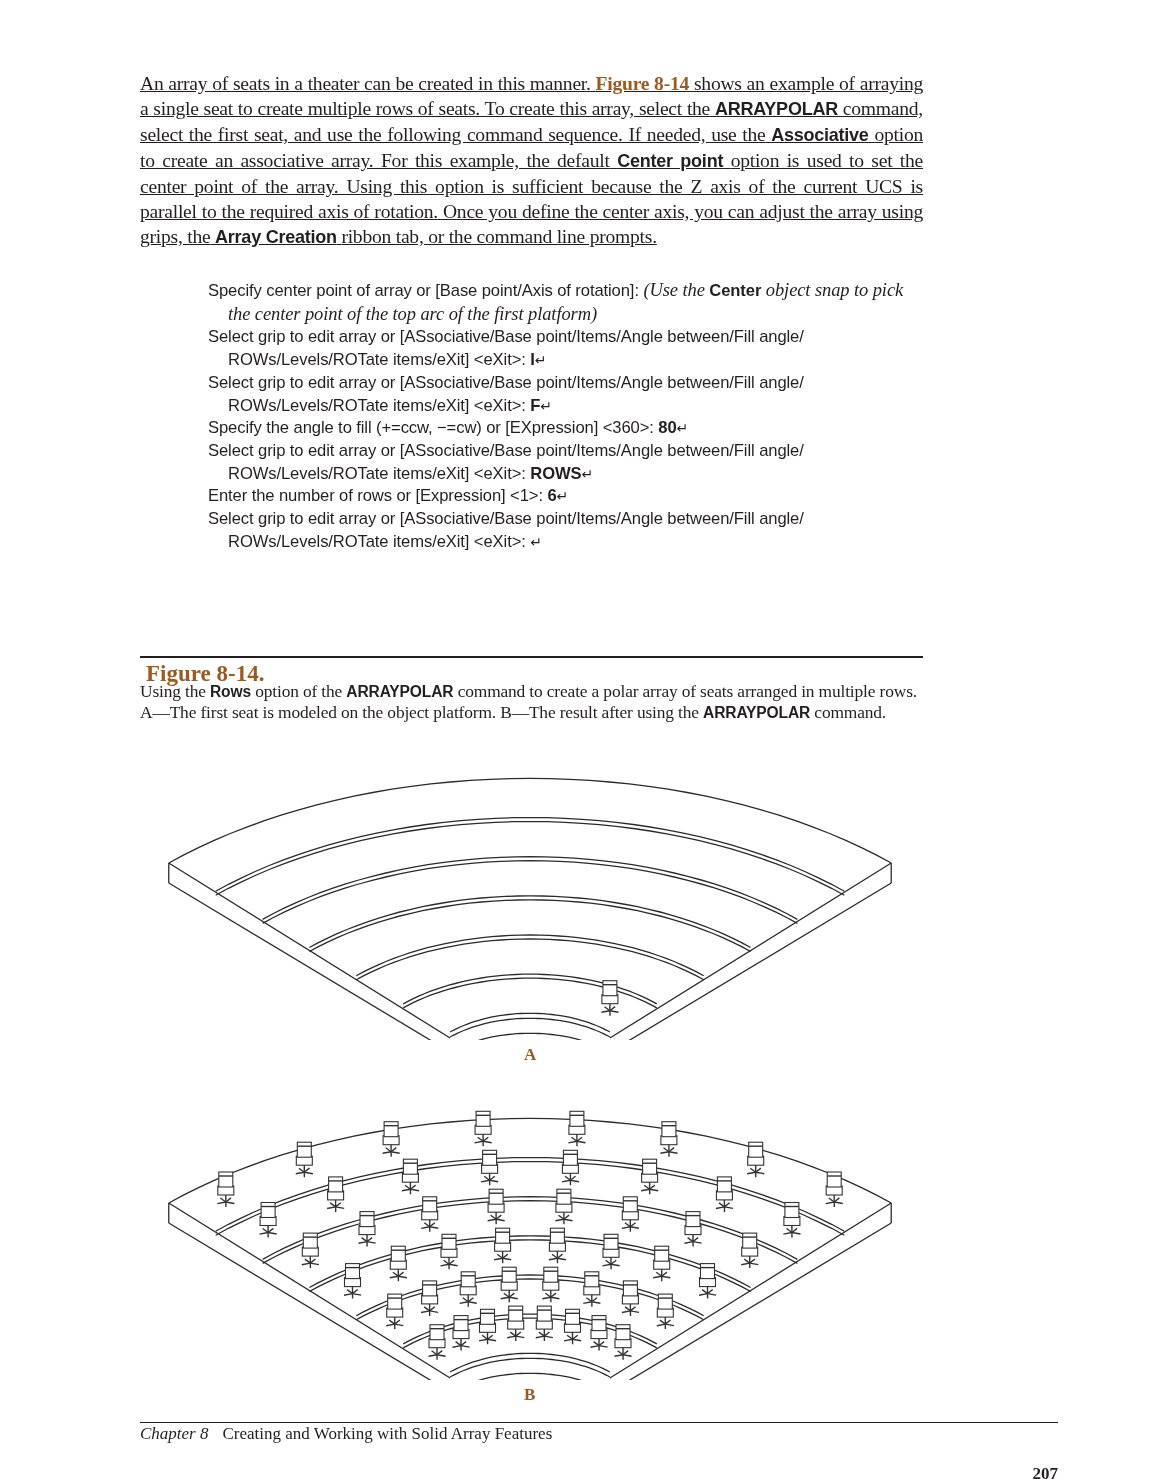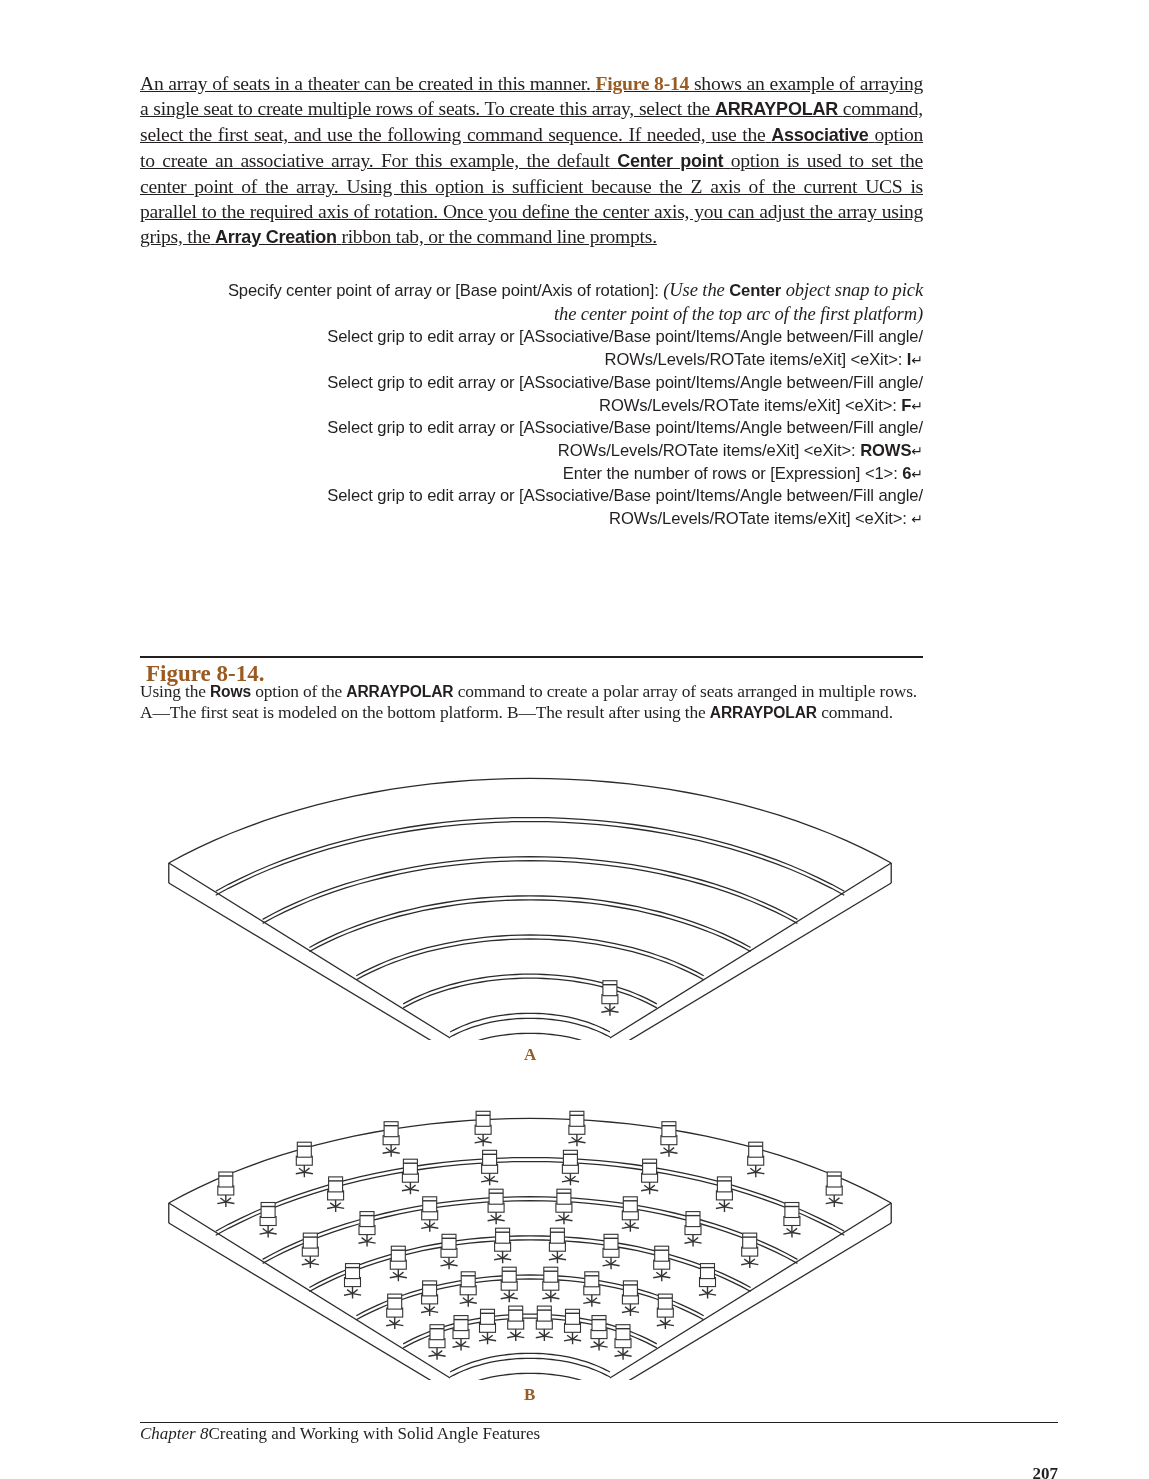--- a/index.html
+++ b/index.html
@@ -12,42 +12,42 @@
   #intro {
     position: absolute; left: 140px; top: 71px; width: 783px;
     font-size: 19.6px; line-height: 25px; text-align: justify;
     letter-spacing: -0.25px;
     text-decoration: underline;
   }
   #commands {
     position: absolute; left: 208px; top: 279px; width: 715px;
     font-size: 16.6px; line-height: 22.7px; letter-spacing: -0.1px;
   }
-  .cmd-line { padding-left: 20px; text-indent: -20px; text-align: right; }
+  .cmd-line { padding-left: 20px; text-indent: -20px; }
   .cmd-line em { font-family: "Liberation Serif", "DejaVu Serif", serif; font-style: italic; font-size: 18.5px; }
   .cmd-line b { font-weight: bold; }
   .enter-sym { font-size: 14px; }
 
   #figure-rule { position: absolute; left: 140px; top: 656px; width: 783px; height: 2px; background: #231f20; }
   #figure-label { position: absolute; left: 146px; top: 661px; font-size: 23px; }
   #figure-caption {
     position: absolute; left: 140px; top: 681px; width: 783px;
     font-size: 17.4px; line-height: 21px; letter-spacing: -0.15px;
   }
   #figure-caption .bold-sans { font-size: 15.6px; }
 
   #drawing-a { position: absolute; left: 160px; top: 760px; }
   #drawing-b { position: absolute; left: 160px; top: 1090px; }
   .panel-label { position: absolute; font-size: 17px; }
   #label-a { left: 524px; top: 1045px; }
   #label-b { left: 524px; top: 1385px; }
 
   #footer-rule { position: absolute; left: 140px; top: 1422px; width: 918px; height: 1px; background: #231f20; }
   #footer-chapter { position: absolute; left: 140px; top: 1424px; font-size: 17px; }
-  #footer-chapter .italic { font-style: italic; }
+  #footer-chapter .italic { font-style: italic; margin-right: 14px; }
   #footer-page { position: absolute; right: 91px; top: 1424px; font-size: 17px; font-weight: bold; margin-top: 40px; }
 
   svg .edge { fill: none; stroke: #2b2b2b; stroke-width: 1.3; }
   svg .chair-part { fill: #ffffff; stroke: #333; stroke-width: 1.1; }
   svg .chair-leg { stroke: #333; stroke-width: 1.4; }
 </style>
 </head>
 <body>
 
 <div id="intro" class="serif">
@@ -68,38 +68,41 @@
   <div class="cmd-line">
     <span>Specify center point of array or [Base point/Axis of rotation]: </span><em>(Use the </em><b>Center</b><em> object snap to pick the center point of the top arc of the first platform)</em>
   </div>
   <div class="cmd-line">
     <span>Select grip to edit array or [ASsociative/Base point/Items/Angle between/Fill angle/ ROWs/Levels/ROTate items/eXit] &lt;eXit&gt;: </span><b>I</b><span class="enter-sym">↵</span>
   </div>
   <div class="cmd-line">
     <span>Select grip to edit array or [ASsociative/Base point/Items/Angle between/Fill angle/ ROWs/Levels/ROTate items/eXit] &lt;eXit&gt;: </span><b>F</b><span class="enter-sym">↵</span>
   </div>
   <div class="cmd-line">
+    <span>Specify the angle to fill (+=ccw, −=cw) or [EXpression] &lt;360&gt;: </span><b>80</b><span class="enter-sym">↵</span>
+  </div>
+  <div class="cmd-line">
     <span>Select grip to edit array or [ASsociative/Base point/Items/Angle between/Fill angle/ ROWs/Levels/ROTate items/eXit] &lt;eXit&gt;: </span><b>ROWS</b><span class="enter-sym">↵</span>
   </div>
   <div class="cmd-line">
     <span>Enter the number of rows or [Expression] &lt;1&gt;: </span><b>6</b><span class="enter-sym">↵</span>
   </div>
   <div class="cmd-line">
     <span>Select grip to edit array or [ASsociative/Base point/Items/Angle between/Fill angle/ ROWs/Levels/ROTate items/eXit] &lt;eXit&gt;: </span><b></b><span class="enter-sym">↵</span>
   </div>
 </div>
 
 <div id="figure-rule"></div>
 <div id="figure-label" class="serif accent">Figure 8-14.</div>
 <div id="figure-caption" class="serif">
   <span>Using the</span>
   <span class="bold-sans">Rows</span>
   <span>option of the</span>
   <span class="bold-sans">ARRAYPOLAR</span>
-  <span>command to create a polar array of seats arranged in multiple rows. A—The first seat is modeled on the bottom platform. B—The result after using the</span>
+  <span>command to create a polar array of seats arranged in multiple rows. A—The first seat is modeled on the object platform. B—The result after using the</span>
   <span class="bold-sans">ARRAYPOLAR</span>
   <span>command.</span>
 </div>
 
 <svg id="drawing-a" width="750" height="280">
     <g>
       <path d="M8.8,103.0L23.4,95.2L38.5,87.6L54.2,80.4L70.3,73.5L86.8,67.1L103.7,60.9L121.1,55.2L138.8,49.9L156.8,44.9L175.2,40.4L193.9,36.2L212.8,32.5L231.9,29.2L251.3,26.4L270.8,23.9L290.4,22.0L310.2,20.4L330.1,19.3L350.0,18.6L370.0,18.4L390.0,18.6L409.9,19.3L429.8,20.4L449.6,22.0L469.2,23.9L488.7,26.4L508.1,29.2L527.2,32.5L546.1,36.2L564.8,40.4L583.2,44.9L601.2,49.9L618.9,55.2L636.3,60.9L653.2,67.1L669.7,73.5L685.8,80.4L701.5,87.6L716.6,95.2L731.2,103.0" class="edge"></path>
       <line x1="8.777647361321385" y1="103.04711621786285" x2="8.777647361321385" y2="123.04711621786285" class="edge"></line>
       <line x1="731.2223526386786" y1="103.04711621786285" x2="731.2223526386786" y2="123.04711621786285" class="edge"></line>
       <line x1="8.777647361321385" y1="123.04711621786285" x2="290.1142873972153" y2="292.02003531741195" class="edge"></line>
@@ -683,15 +686,15 @@
       <line x1="0" y1="8" x2="0" y2="16" class="chair-leg"></line>
       <rect x="-8" y="0" width="16" height="9" class="chair-part"></rect>
       <rect x="-7" y="-14" width="14" height="15" class="chair-part"></rect>
       <line x1="-7" y1="-10" x2="7" y2="-10" class="chair-leg"></line>
     </g>
   </svg>
 <div id="label-b" class="panel-label serif accent">B</div>
 
 <div id="footer-rule"></div>
 <div id="footer-chapter" class="serif">
-  <span class="italic">Chapter 8</span><span>Creating and Working with Solid Angle Features</span>
+  <span class="italic">Chapter 8</span><span>Creating and Working with Solid Array Features</span>
 </div>
 <div id="footer-page" class="serif">207</div>
 
 </body></html>

